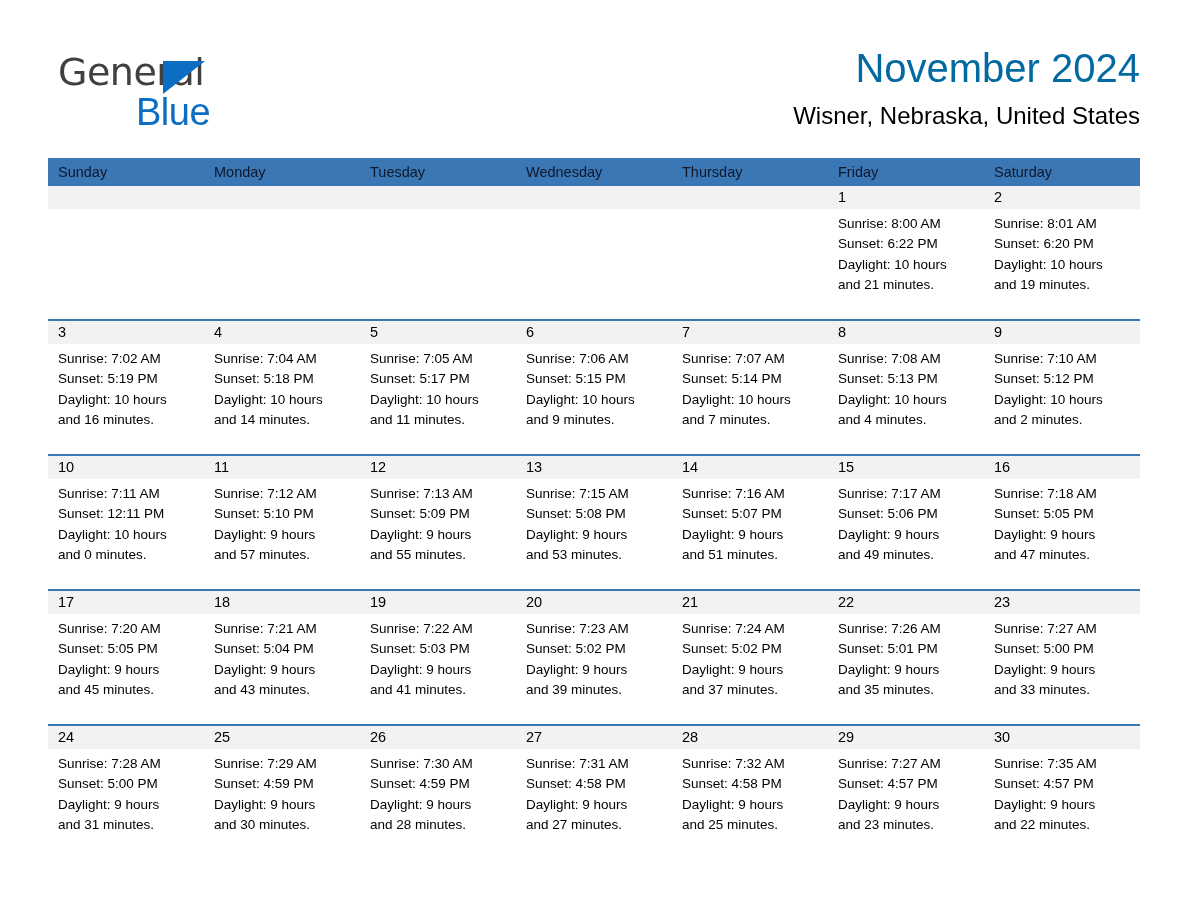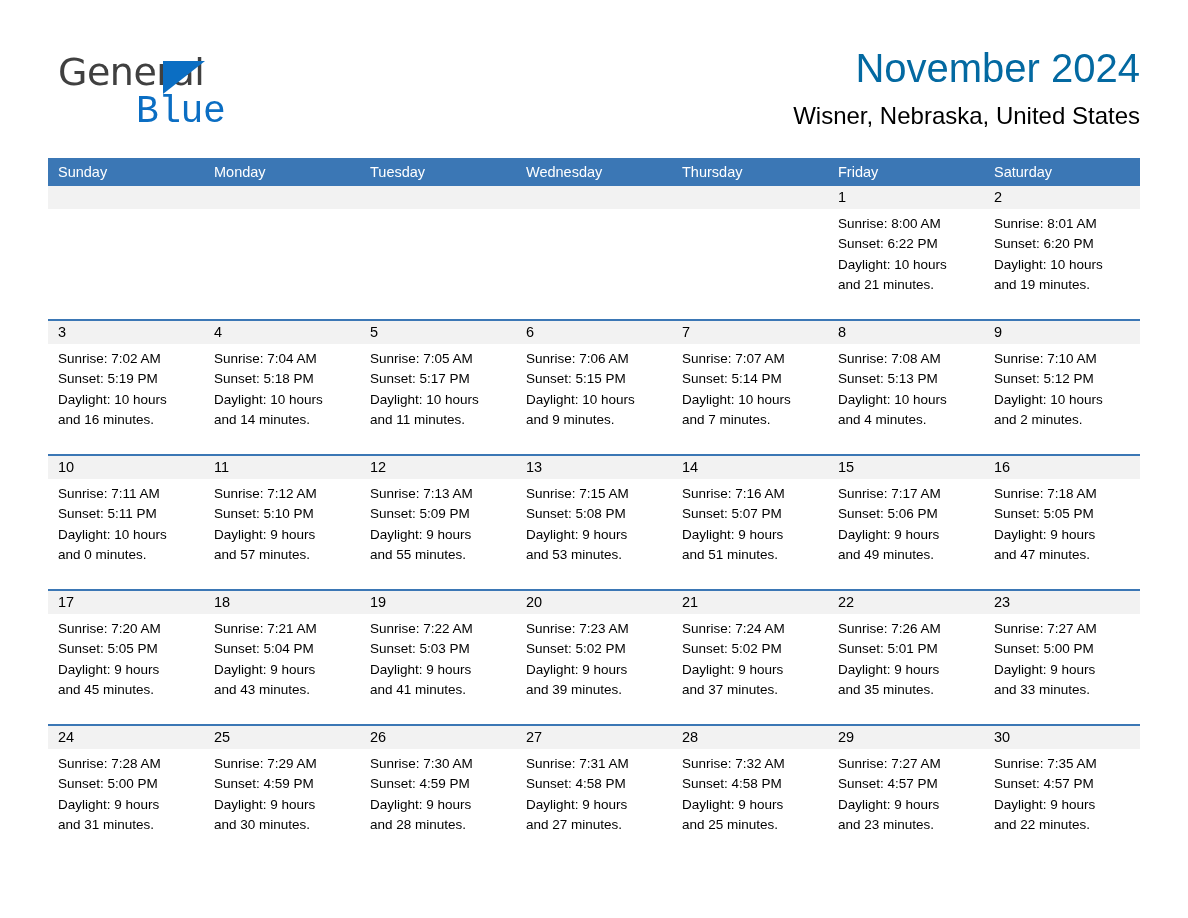--- a/index.html
+++ b/index.html
@@ -57,21 +57,21 @@
     border-left: 42px solid #0b6ec3;
     border-bottom: 33px solid transparent;
   }
   .logo-blue {
     position: absolute;
     left: 78px;
     top: 40px;
     font-size: 38px;
     letter-spacing: -0.5px;
     color: #0b6ec3;
-    font-family: Liberation Mono, monospace;
+    font-family: Liberation Sans, sans-serif;
     font-weight: 400;
     line-height: 44px;
   }
   .title-block {
     position: absolute;
     right: 0;
     top: 0;
     text-align: right;
   }
   .cal-title {
@@ -100,21 +100,21 @@
   .weekday-row {
     display: flex;
     width: 100%;
     background: #3b77b5;
     height: 28px;
   }
   .weekday {
     flex: 0 0 156px;
     width: 156px;
     box-sizing: border-box;
-    color: #ffffff;
+    color: #0f172a;
     font-size: 14.5px;
     line-height: 28px;
     padding-left: 10px;
     white-space: nowrap;
   }
   .week-row {
     display: flex;
     width: 100%;
     border-top: 2px solid #3b77b5;
   }
@@ -315,21 +315,21 @@
             </div>
           </div>
         </div>
         <div class="week-row">
           <div class="day-cell">
             <div class="daynum-band">
               <span class="daynum">10</span>
             </div>
             <div class="details">
               <div>Sunrise: 7:11 AM</div>
-              <div>Sunset: 5:11 PM</div>
+              <div>Sunset: 12:11 PM</div>
               <div>Daylight: 10 hours</div>
               <div>and 0 minutes.</div>
             </div>
           </div>
           <div class="day-cell">
             <div class="daynum-band">
               <span class="daynum">11</span>
             </div>
             <div class="details">
               <div>Sunrise: 7:12 AM</div>

